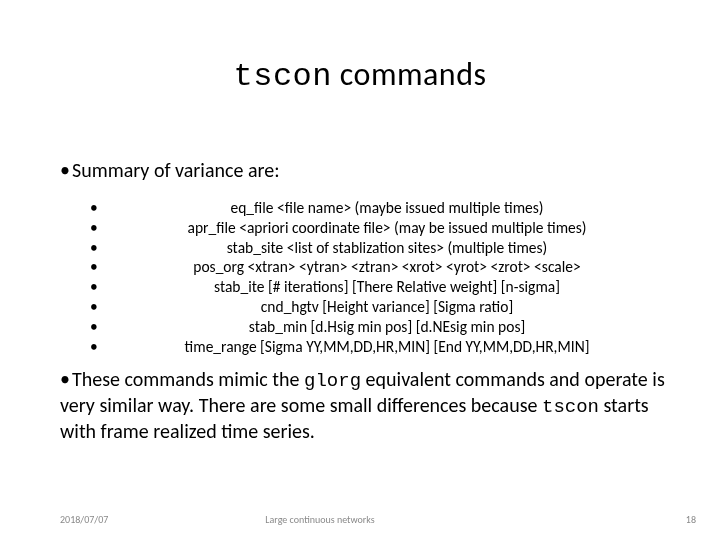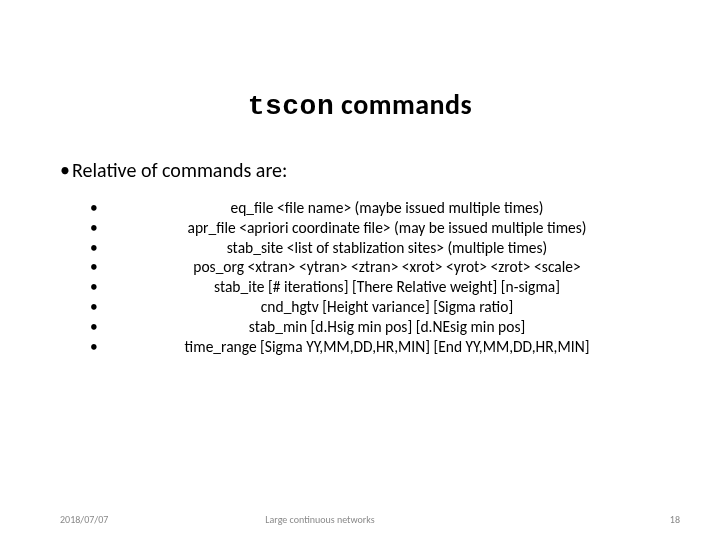--- a/index.html
+++ b/index.html
@@ -13,26 +13,26 @@
     overflow: hidden;
   }
   .slide {
     position: relative;
     width: 720px;
     height: 540px;
     box-sizing: border-box;
   }
   .title {
     position: absolute;
-    top: 87px;
+    top: 55px;
     left: 0;
     width: 720px;
     text-align: center;
-    font-size: 28px;
-    font-weight: 700;
+    font-size: 32px;
+    font-weight: 400;
     letter-spacing: 0.5px;
   }
   .title .mono {
     font-family: "Courier New", Courier, monospace;
   }
   .body {
     position: absolute;
     top: 158px;
     left: 60px;
     width: 610px;
@@ -92,50 +92,53 @@
   }
   .footer .ftitle {
     position: absolute;
     left: 0;
     width: 640px;
     text-align: center;
     bottom: 0;
   }
   .footer .pagenum {
     position: absolute;
-    right: 40px;
+    right: 24px;
     bottom: 0;
   }
 </style>
 </head>
 <body>
 
 <div class="slide">
 
   <div class="title">
     <span class="mono">tscon</span><span> commands</span>
   </div>
 
   <div class="body">
 
     <p class="lvl1">
-      <span class="bullet">•</span><span>Relative of commands are:</span>
+      <span class="bullet">•</span><span>Summary of variance are:</span>
     </p>
 
     <ul class="sublist">
       <li><span>eq_file &lt;file name&gt;  (maybe issued multiple times)</span></li>
       <li><span>apr_file &lt;apriori coordinate file&gt; (may be issued multiple times)</span></li>
       <li><span>stab_site &lt;list of stablization sites&gt; (multiple times)</span></li>
       <li><span>pos_org &lt;xtran&gt; &lt;ytran&gt; &lt;ztran&gt; &lt;xrot&gt; &lt;yrot&gt; &lt;zrot&gt; &lt;scale&gt;</span></li>
       <li><span>stab_ite [# iterations] [There Relative weight] [n-sigma]</span></li>
       <li><span>cnd_hgtv [Height variance] [Sigma ratio]</span></li>
       <li><span>stab_min [d.Hsig min pos] [d.NEsig min pos]</span></li>
       <li><span>time_range [Sigma YY,MM,DD,HR,MIN] [End YY,MM,DD,HR,MIN]</span></li>
     </ul>
 
+    <p class="para">
+      <span class="bullet">•</span><span>These commands mimic the </span><span class="mono">glorg</span><span> equivalent commands and operate is very similar way.  There are some small differences because </span><span class="mono">tscon</span><span> starts with frame realized time series.</span>
+    </p>
 
   </div>
 
   <div class="footer">
     <div class="date">2018/07/07</div>
     <div class="ftitle">Large continuous networks</div>
     <div class="pagenum">18</div>
   </div>
 
 </div>

